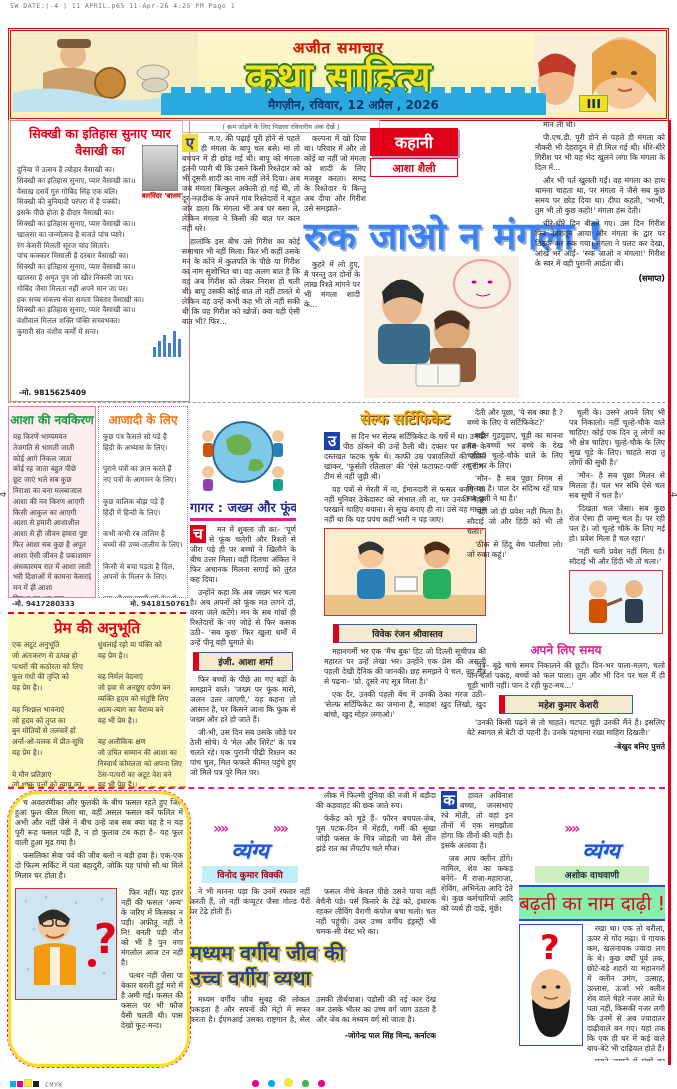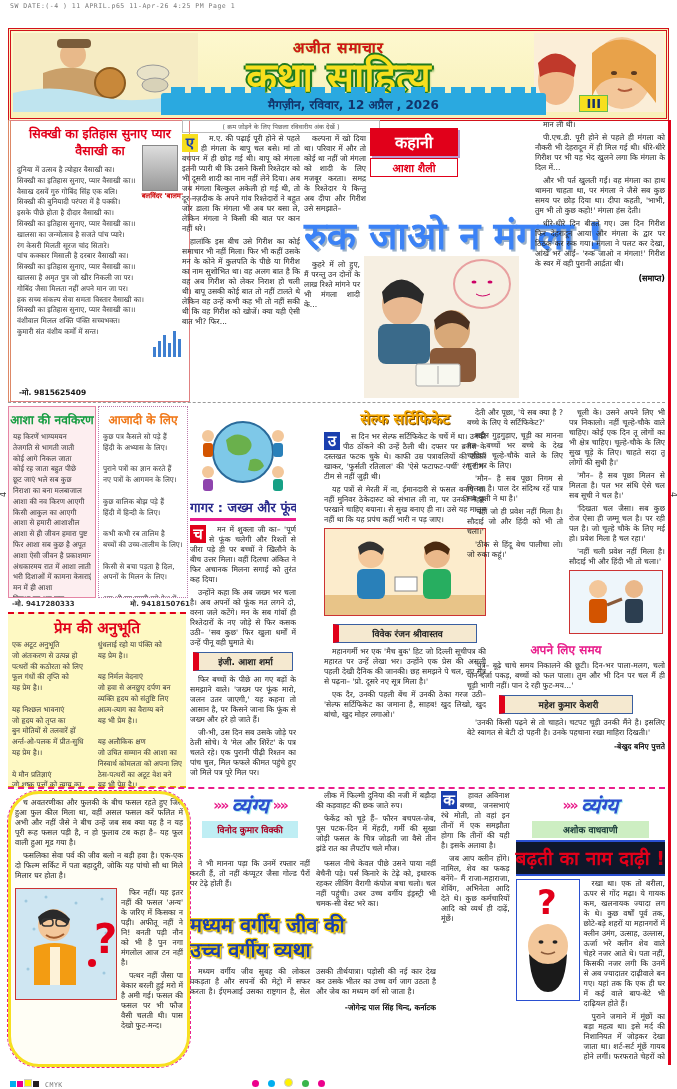--- a/index.html
+++ b/index.html
@@ -60,28 +60,28 @@
   .t-laghu{font-size:26px;font-weight:bold;color:#fff;-webkit-text-stroke:1.4px #e91e8c;
            text-shadow:2px 2px 0 #9ecbe8;text-align:center;letter-spacing:2px;}
   .name-plate{display:block;margin:4px auto;background:#f5e9d0;border:1px solid #3a5fa0;
               border-left:6px solid #e1001a;font-size:9px;font-weight:bold;color:#222;
               text-align:center;padding:2px 4px;width:80%;}
   .t-pink{font-size:12px;font-weight:bold;color:#e91e8c;text-align:center;margin:3px 0;}
   .cartoon-frame{border:1px solid #c33;background:#fdf6ec;position:relative;overflow:hidden;}
   
   .vy-header{display:flex;align-items:center;justify-content:center;gap:4px;}
   .vy-word{font-size:21px;font-weight:bold;font-style:italic;color:#2a4fd0;
-           text-shadow:1px 1px 0 #aee;}
+           text-shadow:1px 1px 0 #aee;margin-top:45px;}
   .vy-arrow{color:#e91e8c;font-size:14px;font-weight:bold;letter-spacing:-2px;}
   .vy-badge{font-size:9px;font-weight:bold;text-align:center;padding:2px 6px;margin:2px auto;width:70%;}
   .vy-badge.cyan{background:#bfeef4;color:#a02;}
   .vy-badge.green{background:#cdeec2;color:#133;}
   .t-madhyam{font-size:20px;font-weight:bold;color:#1a3fae;text-align:left;line-height:1.25;
              text-shadow:-1px -1px 0 #ffd700,1px -1px 0 #ffd700,-1px 1px 0 #ffd700,1px 1px 0 #ffd700,2px 2px 1px #888;}
-  .t-dadhi{font-size:19px;font-weight:bold;color:#e1001a;text-align:right;background:#0f172a;
+  .t-dadhi{font-size:19px;font-weight:normal;color:#e1001a;text-align:right;background:#86efac;
            border-top:2px solid #2a4fd0;border-bottom:2px solid #2a4fd0;padding:3px 0;white-space:nowrap;}
   .yellow-box{border:3px solid #f7df1e;outline:1px dashed #e91e8c;background:#fffef5;}
   .rule-red{background:#e1001a;}
   .dash-h{border-top:1px dashed #999;}
   .dash-m{border-top:2px dashed #e91e8c;}
   .margin-num{font-size:8px;color:#333;}
   .reg-dot{display:inline-block;width:7px;height:7px;border-radius:50%;margin:0 2px;}
   .cmyk-sq{display:inline-block;width:6px;height:6px;margin-right:1px;}
   .two-col{column-count:2;column-gap:6px;}
 </style>

